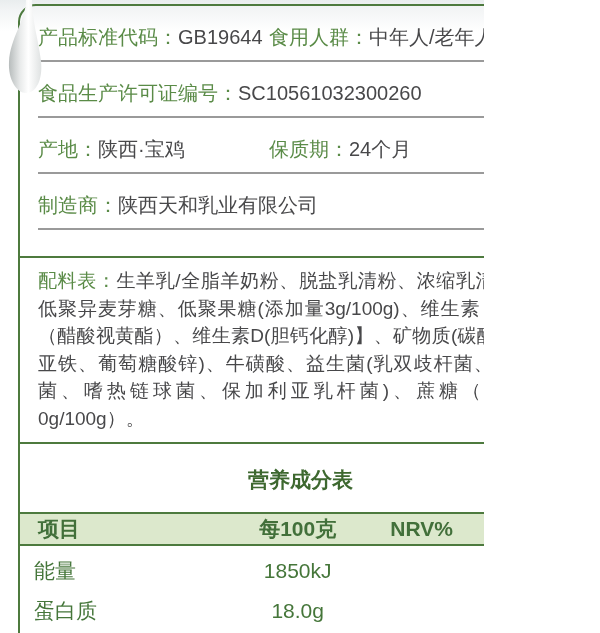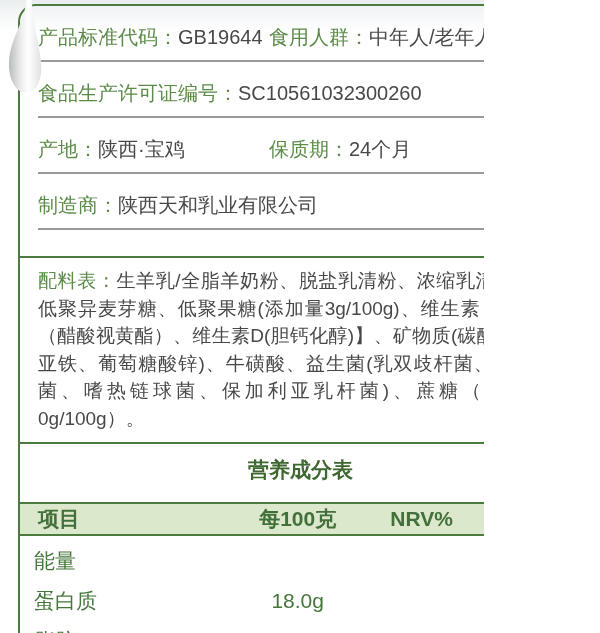--- a/index.html
+++ b/index.html
@@ -26,21 +26,21 @@
   .sep{height:2px;background:#9a9a9a;margin:0 18px;}
   .ingredients{
     margin-top:26px;
     border-top:2px solid #4d7a3e;border-bottom:2px solid #4d7a3e;
     padding:9px 8px 10px 18px;
     font-size:19px;line-height:27.5px;color:#48484a;
     text-align:justify;
   }
   .ingredients .lbl{color:#5a8b47;}
   .nut-title{
-    text-align:center;padding:12px 0 18px 0;
+    text-align:center;padding:22px 0 18px 0;
     font-size:21px;font-weight:600;color:#3d682f;
   }
   .nut-head{
     display:grid;grid-template-columns:33% 33% 34%;
     background:#dce8cc;border-top:2px solid #4d7a3e;border-bottom:2px solid #4d7a3e;
     padding:3px 0;font-size:21px;font-weight:600;color:#42703a;line-height:24px;
   }
   .nut-head .h1{padding-left:18px;text-align:left;}
   .nut-head .h2{text-align:center;}
   .nut-head .h3{text-align:left;padding-right:0;}
@@ -104,20 +104,21 @@
 
     <div class="nut-head">
       <div class="h1">项目</div>
       <div class="h2">每100克</div>
       <div class="h3">NRV%</div>
     </div>
 
     <div class="nut-body">
       <div class="nut-row">
         <div class="c1">能量</div>
+        <div class="c2">1850kJ</div>
       </div>
       <div class="nut-row">
         <div class="c1">蛋白质</div>
         <div class="c2">18.0g</div>
         <div class="c3">30%</div>
       </div>
       <div class="nut-row">
         <div class="c1">脂肪</div>
         <div class="c2">16.0g</div>
         <div class="c3">27%</div>

